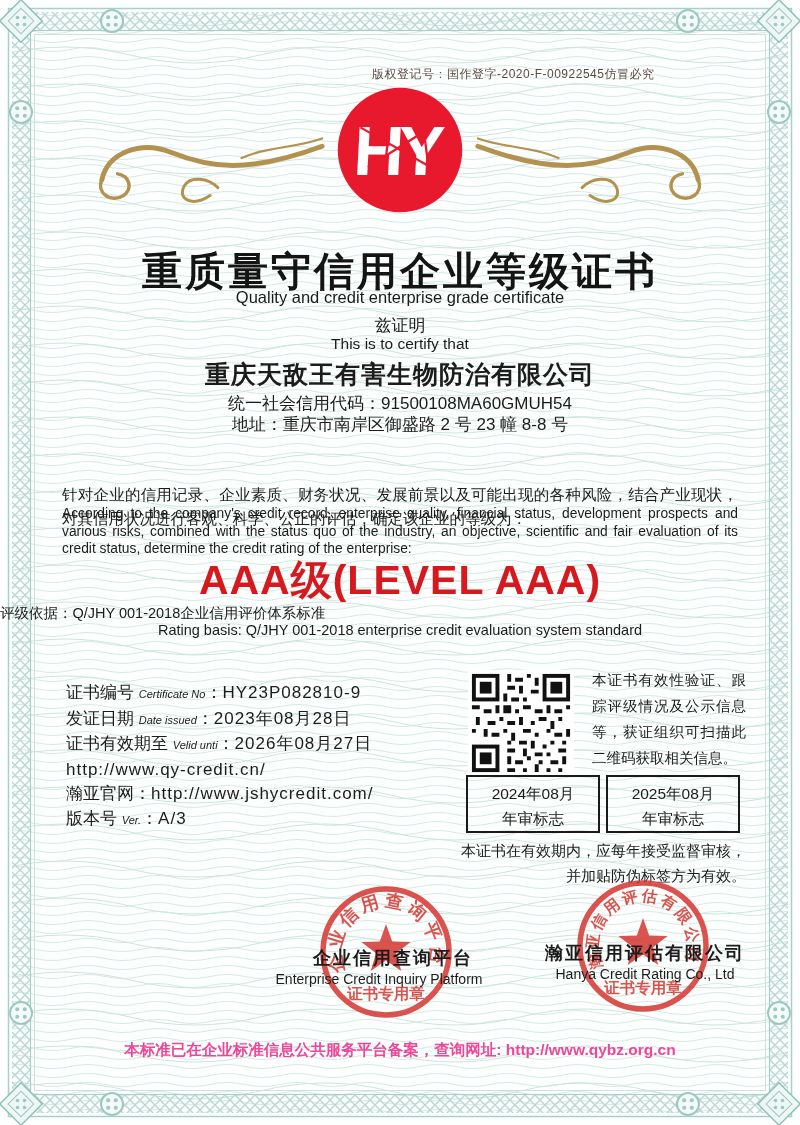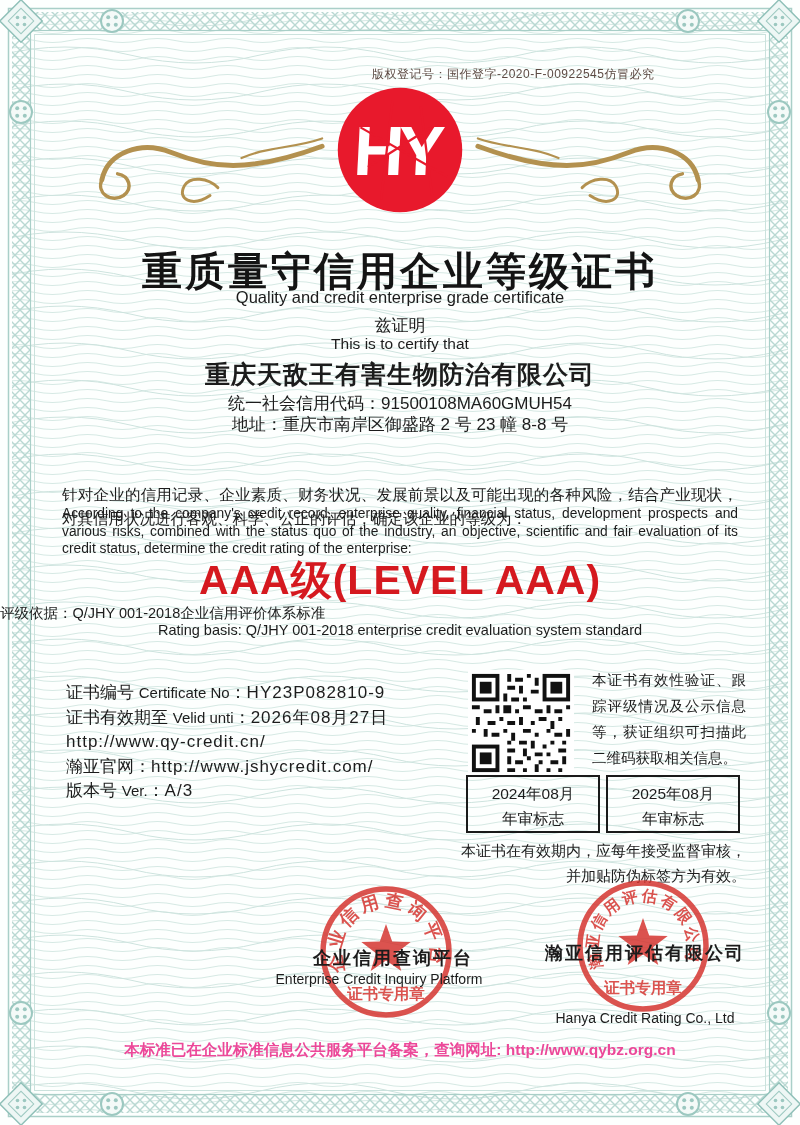--- a/index.html
+++ b/index.html
@@ -30,41 +30,41 @@
 
   .body-cn { top:455px; left:62px; width:676px; font-size:15.5px; line-height:24px; text-align:justify;margin-top:28px; }
   .body-en { top:505px; left:62px; width:676px; font-size:13.8px; line-height:17.5px; text-align:justify; }
 
   .level { top:553px; left:0; width:100%; text-align:center; font-size:41px; font-weight:900; color:#d5191f; letter-spacing:1px; }
   .basis-cn { top:604px; left:0; width:100%; text-align:left; font-size:14.5px; }
   .basis-en { top:622px; left:0; width:100%; text-align:center; font-size:14.5px; }
 
   .details { top:681px; left:66px; width:400px; font-size:17px; }
   .drow { line-height:24.6px; white-space:nowrap; }
-  .den { font-size:15px; }
+  .den { font-size:11px;font-style:italic; }
   .dval { letter-spacing:1px; }
 
   .qr-svg { left:468px; top:670px; width:106px; height:106px; z-index:2; background:#ffffff; }
   .qr-note { left:592px; top:667px; width:154px; font-size:14.5px; line-height:26px; text-align:justify; }
 
   .badge { top:775px; width:134px; height:58px; border:2.5px solid #1a1a1a; text-align:center;
            font-size:15.5px; line-height:1.6; padding-top:5px; }
   .badge.b1 { left:466px; } .badge.b2 { left:606px; }
 
   .supervision { top:838px; right:54px; width:330px; text-align:right; font-size:15px; line-height:25px; }
 
   .seal-svg { width:160px; height:160px; z-index:3; opacity:.84; }
   .seal-left { left:306px; top:872px; }
   .seal-right { left:563px; top:866px; }
   .org-cn { z-index:4; text-align:center; font-size:18px; font-weight:bold; letter-spacing:2px; white-space:nowrap; }
   .org-en { z-index:4; text-align:center; font-size:14px; white-space:nowrap; }
   .org-left-cn { left:263px; top:946px; width:260px; }
   .org-left-en { left:249px; top:971px; width:260px; }
   .org-right-cn { left:525px; top:941px; width:240px; }
-  .org-right-en { left:525px; top:966px; width:240px;margin-top:44px; }
+  .org-right-en { left:525px; top:966px; width:240px; }
 
   .footer { top:1040px; left:0; width:100%; text-align:center; font-size:15.5px; font-weight:600; color:#ec4899; }
 </style>
 </head>
 <body>
 
 <div class="cert">
 
   <svg class="bg" width="800" height="1125" viewBox="0 0 800 1125">
     <defs>
@@ -221,20 +221,21 @@
   <div class="abs address">地址：重庆市南岸区御盛路 2 号 23 幢 8-8 号</div>
 
   <div class="abs body-cn">针对企业的信用记录、企业素质、财务状况、发展前景以及可能出现的各种风险，结合产业现状，对其信用状况进行客观、科学、公正的评估，确定该企业的等级为：</div>
   <div class="abs body-en">According to the company's credit record, enterprise quality, financial status, development prospects and various risks, combined with the status quo of the industry, an objective, scientific and fair evaluation of its credit status, determine the credit rating of the enterprise:</div>
   <div class="abs level">AAA级(LEVEL AAA)</div>
   <div class="abs basis-cn">评级依据：Q/JHY 001-2018企业信用评价体系标准</div>
   <div class="abs basis-en">Rating basis: Q/JHY 001-2018 enterprise credit evaluation system standard</div>
 
   <div class="abs details">
     <div class="drow"><span class="dcn">证书编号</span> <span class="den">Certificate No</span><span>：</span><span class="dval">HY23P082810-9</span></div>
+    <div class="drow"><span class="dcn">发证日期</span> <span class="den">Date issued</span><span>：</span><span class="dval">2023年08月28日</span></div>
     <div class="drow"><span class="dcn">证书有效期至</span> <span class="den">Velid unti</span><span>：</span><span class="dval">2026年08月27日</span></div>
     <div class="drow"><span class="dval">http://www.qy-credit.cn/</span></div>
     <div class="drow"><span class="dcn">瀚亚官网</span><span>：</span><span class="dval">http://www.jshycredit.com/</span></div>
     <div class="drow"><span class="dcn">版本号</span> <span class="den">Ver.</span><span>：</span><span class="dval">A/3</span></div>
   </div>
 
   <svg class="abs qr-svg" viewBox="-1 -1 27 27">
     <rect x="-1" y="-1" width="27" height="27" fill="#ffffff"></rect>
     <g fill="#111111">
       <rect x="0" y="0" width="7" height="7"></rect>

